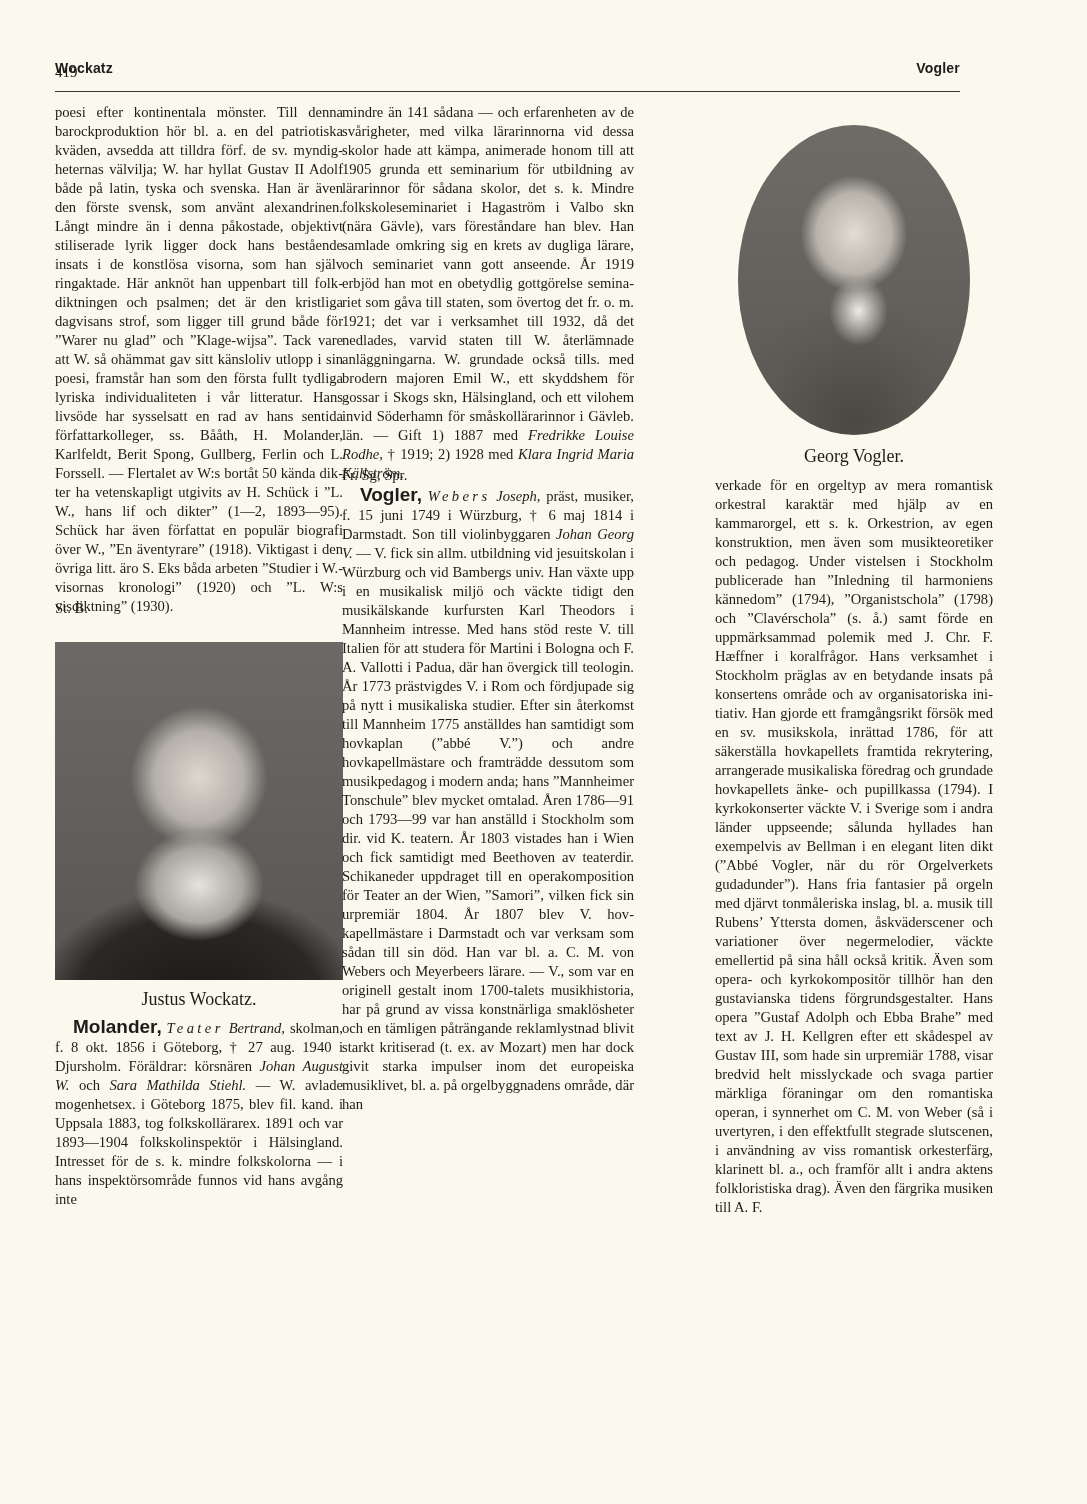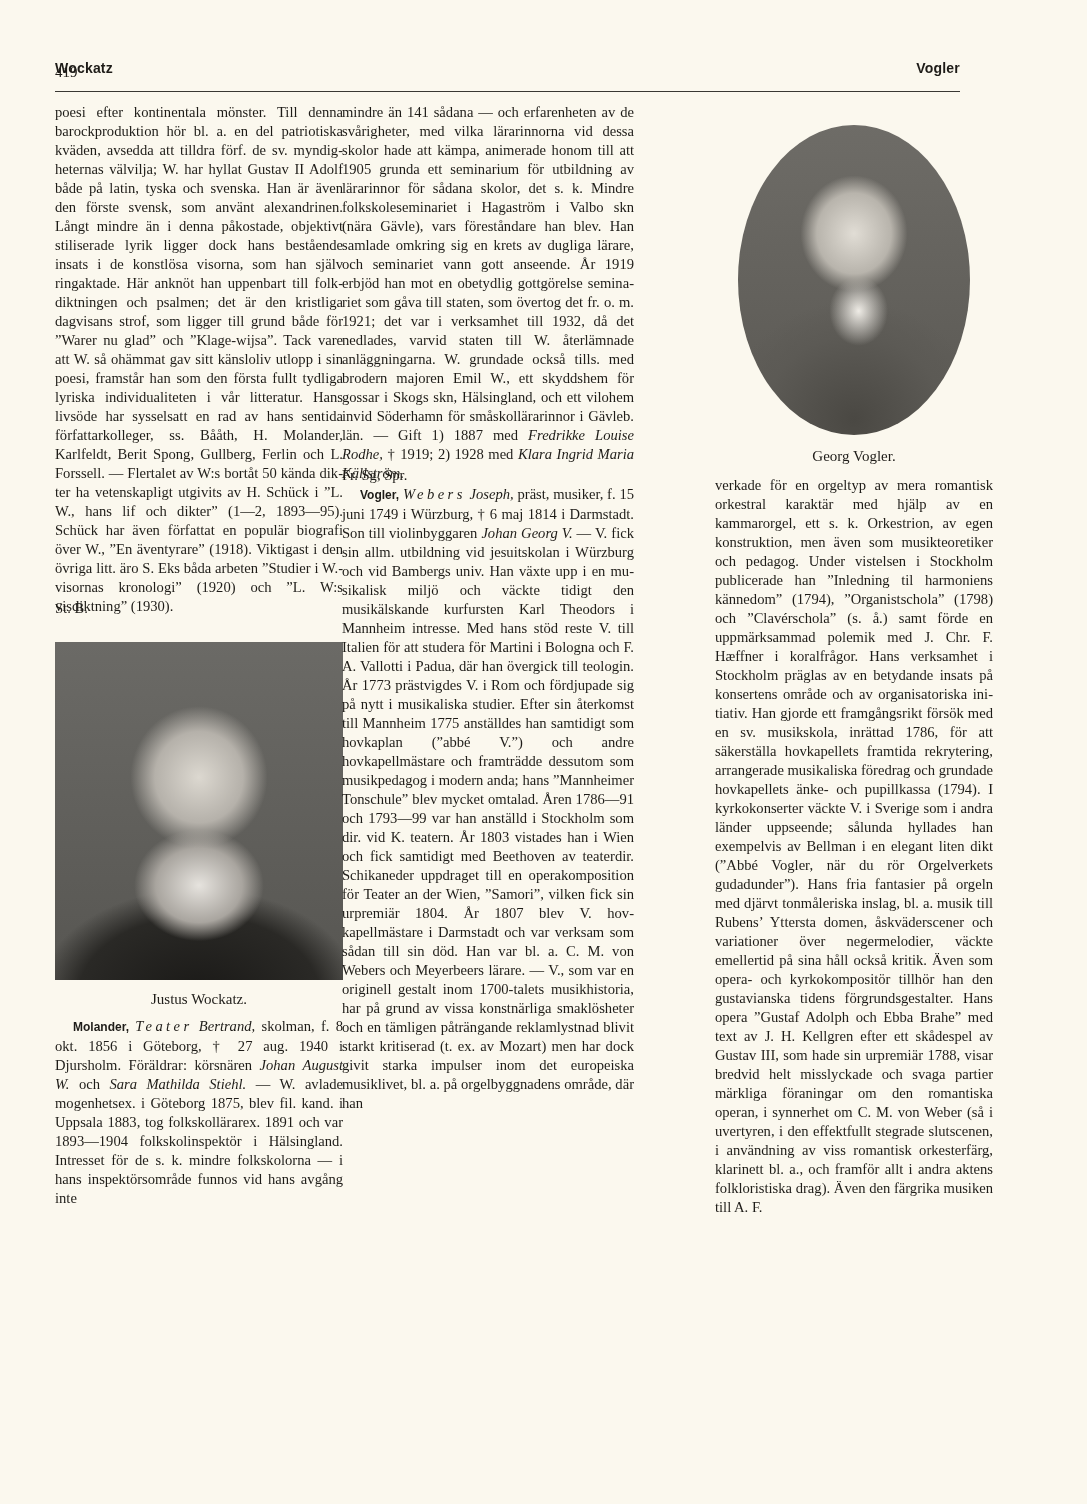--- a/index.html
+++ b/index.html
@@ -35,37 +35,37 @@
     font-size: 14.6px; line-height: 19px;
     text-align: justify; hyphens: manual;
   }
   .col p { margin: 0; }
   .col1 { left: 55px; width: 288px; }
   .col2 { left: 342px; width: 292px; }
   .col3 { left: 715px; width: 278px; }
   .indent { text-indent: 18px; }
   .lemma {
     font-family: "Liberation Sans", "DejaVu Sans", sans-serif;
-    font-weight: bold; font-size: 12px;
+    font-weight: bold; font-size: 19px;
   }
   .spaced { font-style: italic; letter-spacing: 3.4px; }
   .it { font-style: italic; }
   .sig { display: block; }
   .photo-rect {
     width: 288px; height: 338px; margin: 24px 0 10px 0;
     background:
       radial-gradient(ellipse 34% 30% at 50% 40%, #dcd8d0 0%, #b5b1aa 45%, transparent 70%),
       radial-gradient(ellipse 30% 22% at 50% 72%, #e6e3de 0%, #a9a59f 50%, transparent 75%),
       radial-gradient(ellipse 70% 40% at 50% 105%, #1a1917 0%, #2a2926 60%, transparent 80%),
       linear-gradient(#6b6a66, #575652);
     position: relative;
   }
   .caption {
     text-align: center;
-    font-family: "Liberation Serif", serif; font-size: 15px;
+    font-family: "Liberation Serif", serif; font-size: 18px;
     margin: 4px 0 8px 0;
   }
   .photo-oval {
     width: 232px; height: 310px; margin: 4px auto 8px auto; border-radius: 50%;
     background:
       radial-gradient(ellipse 32% 26% at 50% 35%, #e1ddd5 0%, #b8b4ac 50%, transparent 72%),
       radial-gradient(ellipse 18% 16% at 52% 60%, #efece6 0%, transparent 70%),
       radial-gradient(ellipse 65% 45% at 50% 95%, #4a4843 0%, #5c5a55 60%, transparent 85%),
       linear-gradient(#6e6c67, #5a5853);
   }

